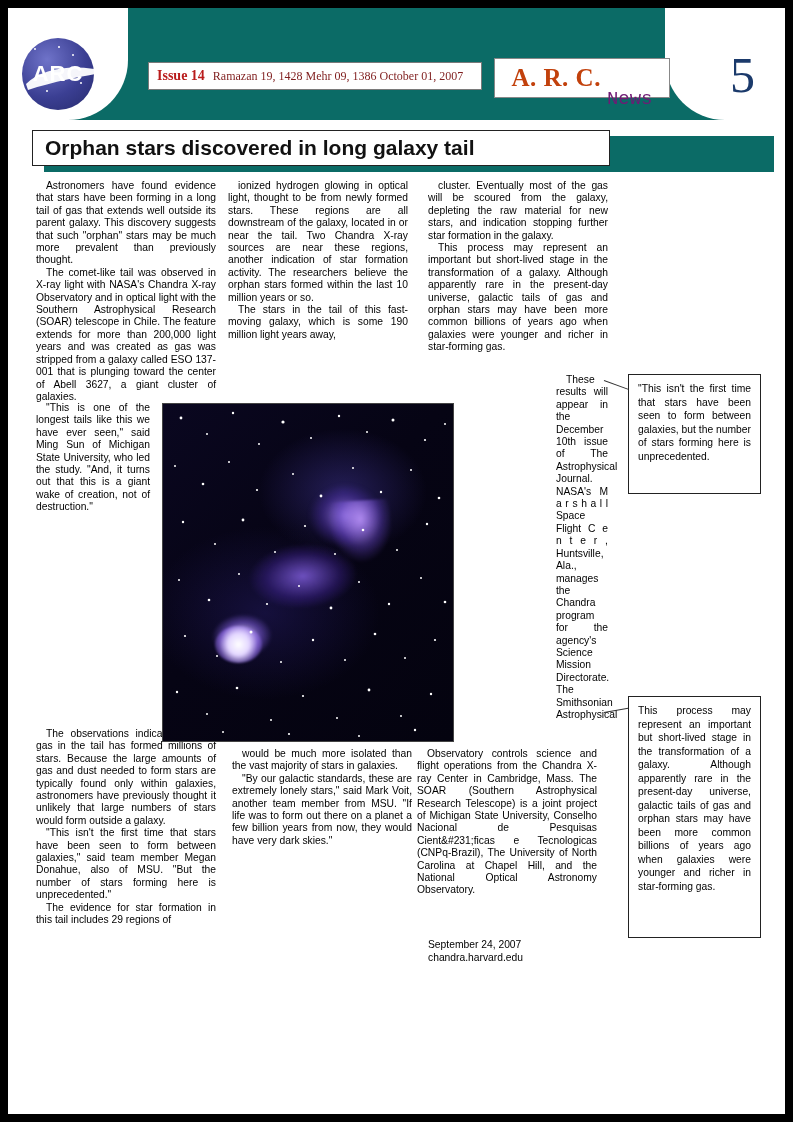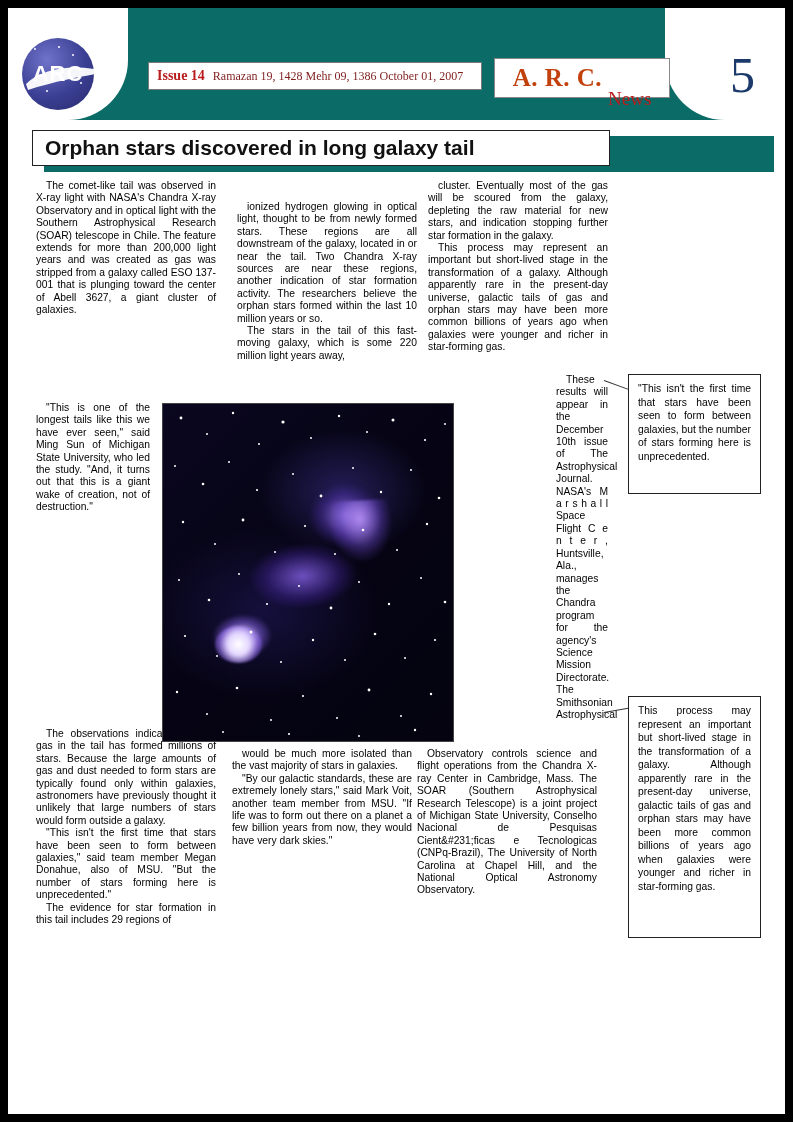--- a/index.html
+++ b/index.html
@@ -128,23 +128,23 @@
     justify-content: center;
   }
   .masthead-arc {
     font-family: "Liberation Serif", serif;
     font-weight: bold;
     font-size: 25px;
     color: #c2410c;
     letter-spacing: 0.5px;
   }
   .masthead-news {
-    font-family: Liberation Serif, serif;
+    font-family: Liberation Mono, monospace;
     font-size: 19px;
-    color: #b91c1c;
+    color: #701a75;
     margin-left: 6px;
     margin-top: 42px;
   }
   .page-number {
     position: absolute;
     right: 38px;
     top: 46px;
     font-family: "Liberation Serif", serif;
     font-size: 50px;
     color: #1b3a6b;
@@ -192,21 +192,21 @@
     line-height: 12.4px;
     text-align: justify;
     color: #000;
   }
   .col p {
     margin: 0 0 0 0;
     text-indent: 10px;
     text-align: justify;
   }
   .col1 { left: 0px; top: 0px; width: 180px; }
-  .col2 { left: 201px; top: 0px; width: 180px; margin-top: 21px; }
+  .col2 { left: 192px; top: 0px; width: 180px; }
   .col3 { left: 392px; top: 0px; width: 180px; }
   
   .col1-narrow { left: 0px; top: 222px; width: 114px; }
   .col1-bottom { left: 0px; top: 550px; width: 180px; }
   .col2-bottom { left: 196px; top: 570px; width: 180px; }
   .col3-narrow { left: 520px; top: 196px; width: 52px; }
   .col3-bottom { left: 381px; top: 570px; width: 180px; }
   
   .photo {
     position: absolute;
@@ -327,36 +327,37 @@
   <div class="page-number">5</div>
 
   <div class="title-shadow"></div>
   <div class="title-box">
     <span class="title-text">Orphan stars discovered in long galaxy tail</span>
   </div>
 
   <div class="body-area">
 
     <div class="col col1" style="height:218px;">
+      <p>Astronomers have found evidence that stars have been forming in a long tail of gas that extends well outside its parent galaxy. This discovery suggests that such "orphan" stars may be much more prevalent than previously thought.</p>
       <p>The comet-like tail was observed in X-ray light with NASA's Chandra X-ray Observatory and in optical light with the Southern Astrophysical Research (SOAR) telescope in Chile. The feature extends for more than 200,000 light years and was created as gas was stripped from a galaxy called ESO 137-001 that is plunging toward the center of Abell 3627, a giant cluster of galaxies.</p>
     </div>
 
     <div class="col col1-narrow" style="height:326px;">
       <p>"This is one of the longest tails like this we have ever seen," said Ming Sun of Michigan State University, who led the study. "And, it turns out that this is a giant wake of creation, not of destruction."</p>
     </div>
 
     <div class="col col1-bottom" style="top:548px;">
       <p>The observations indicate that the gas in the tail has formed millions of stars. Because the large amounts of gas and dust needed to form stars are typically found only within galaxies, astronomers have previously thought it unlikely that large numbers of stars would form outside a galaxy.</p>
       <p>"This isn't the first time that stars have been seen to form between galaxies," said team member Megan Donahue, also of MSU. "But the number of stars forming here is unprecedented."</p>
       <p>The evidence for star formation in this tail includes 29 regions of</p>
     </div>
 
     <div class="col col2" style="height:210px;">
       <p>ionized hydrogen glowing in optical light, thought to be from newly formed stars. These regions are all downstream of the galaxy, located in or near the tail. Two Chandra X-ray sources are near these regions, another indication of star formation activity. The researchers believe the orphan stars formed within the last 10 million years or so.</p>
-      <p>The stars in the tail of this fast-moving galaxy, which is some 220 million light years away,</p>
+      <p>The stars in the tail of this fast-moving galaxy, which is some 190 million light years away,</p>
     </div>
 
     <div class="col col2-bottom" style="top:568px;">
       <p>would be much more isolated than the vast majority of stars in galaxies.</p>
       <p>"By our galactic standards, these are extremely lonely stars," said Mark Voit, another team member from MSU. "If life was to form out there on a planet a few billion years from now, they would have very dark skies."</p>
     </div>
 
     <div class="col col3" style="height:196px;">
       <p>cluster. Eventually most of the gas will be scoured from the galaxy, depleting the raw material for new stars, and indication stopping further star formation in the galaxy.</p>
       <p>This process may represent an important but short-lived stage in the transformation of a galaxy. Although apparently rare in the present-day universe, galactic tails of gas and orphan stars may have been more common billions of years ago when galaxies were younger and richer in star-forming gas.</p>
@@ -443,15 +444,19 @@
       </g>
     </svg>
   </div>
 
   <div class="pq-leader lead1"></div>
   <div class="pullquote pq1">"This isn't the first time that stars have been seen to form between galaxies, but the number of stars forming here is unprecedented.</div>
 
   <div class="pq-leader lead2"></div>
   <div class="pullquote pq2">This process may represent an important but short-lived stage in the transformation of a galaxy. Although apparently rare in the present-day universe, galactic tails of gas and orphan stars may have been more common billions of years ago when galaxies were younger and richer in star-forming gas.</div>
 
+  <div class="source">
+    <div>September 24, 2007</div>
+    <div>chandra.harvard.edu</div>
+  </div>
 
   <div class="frame"></div>
 </div>
 
 </body></html>

